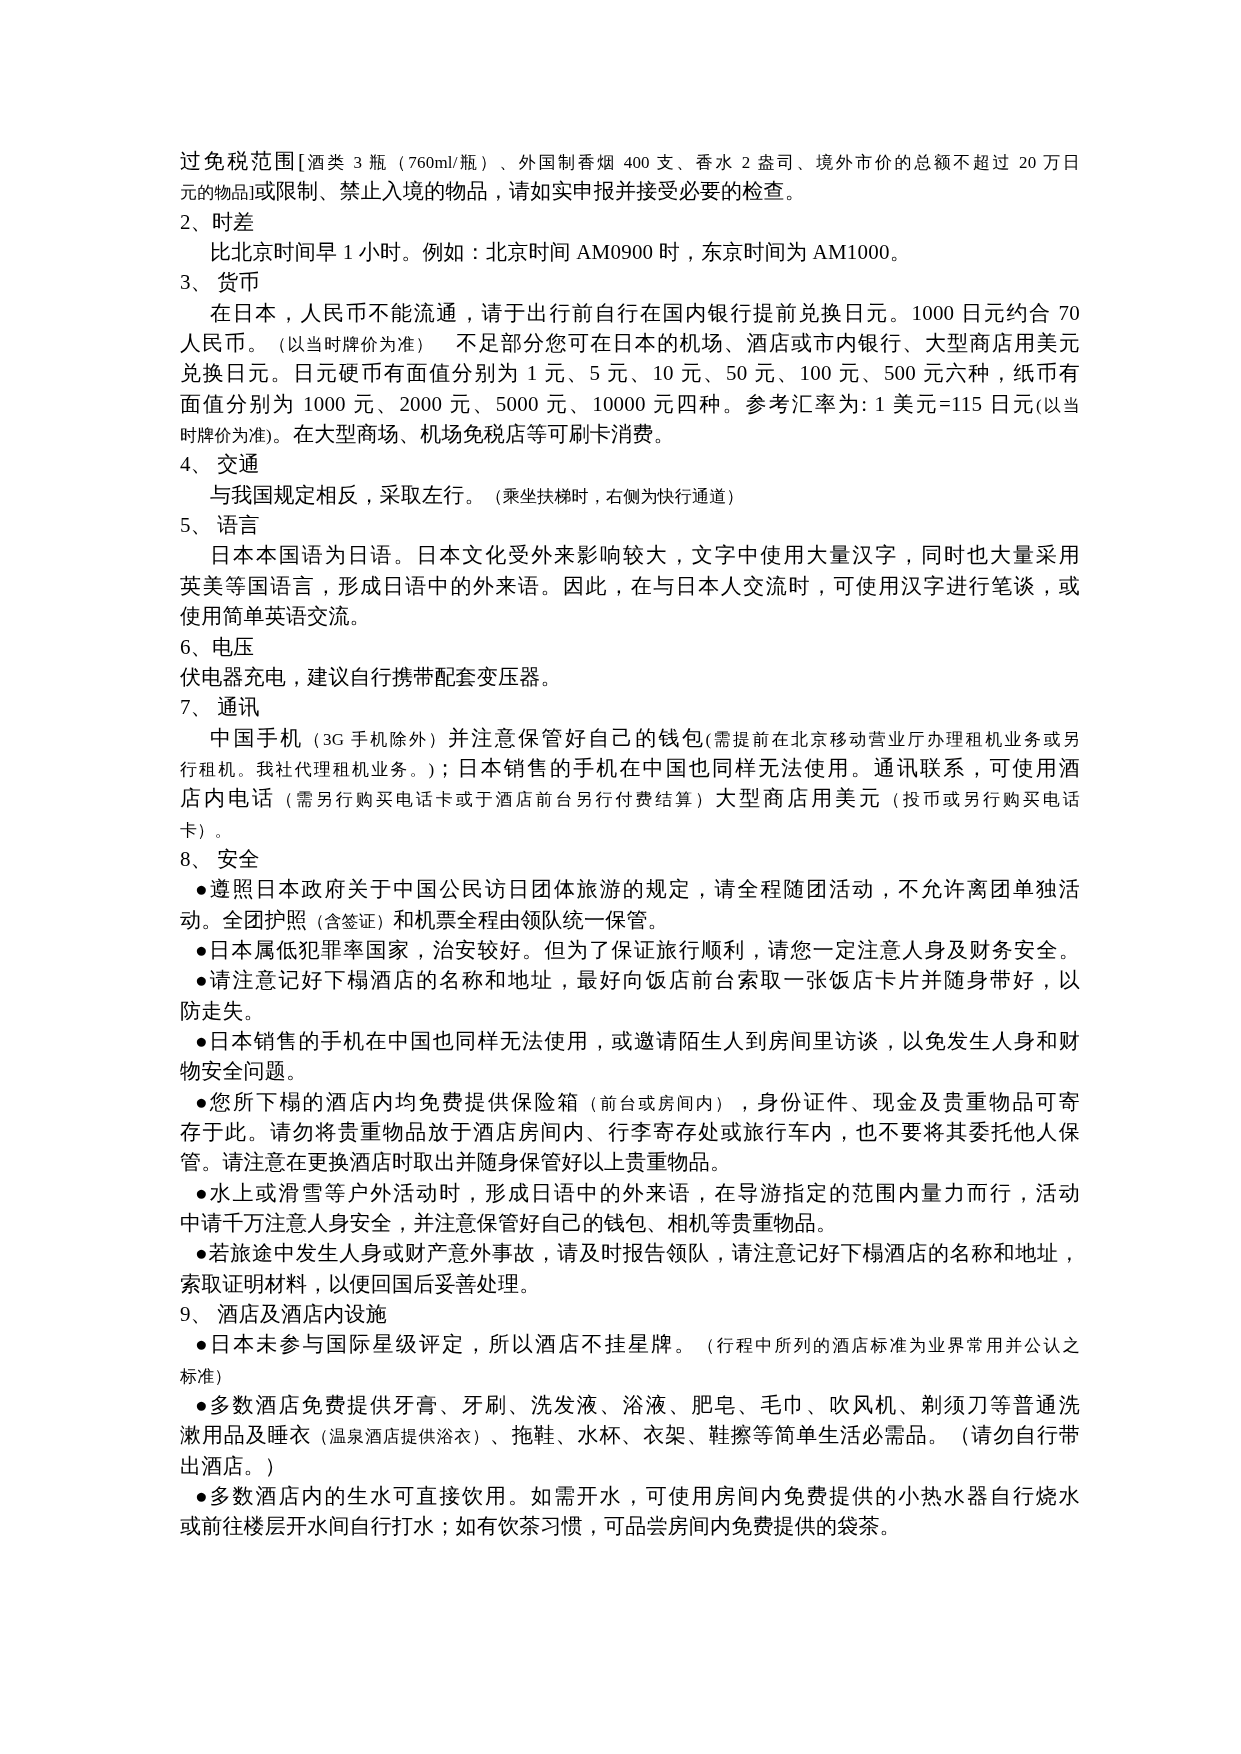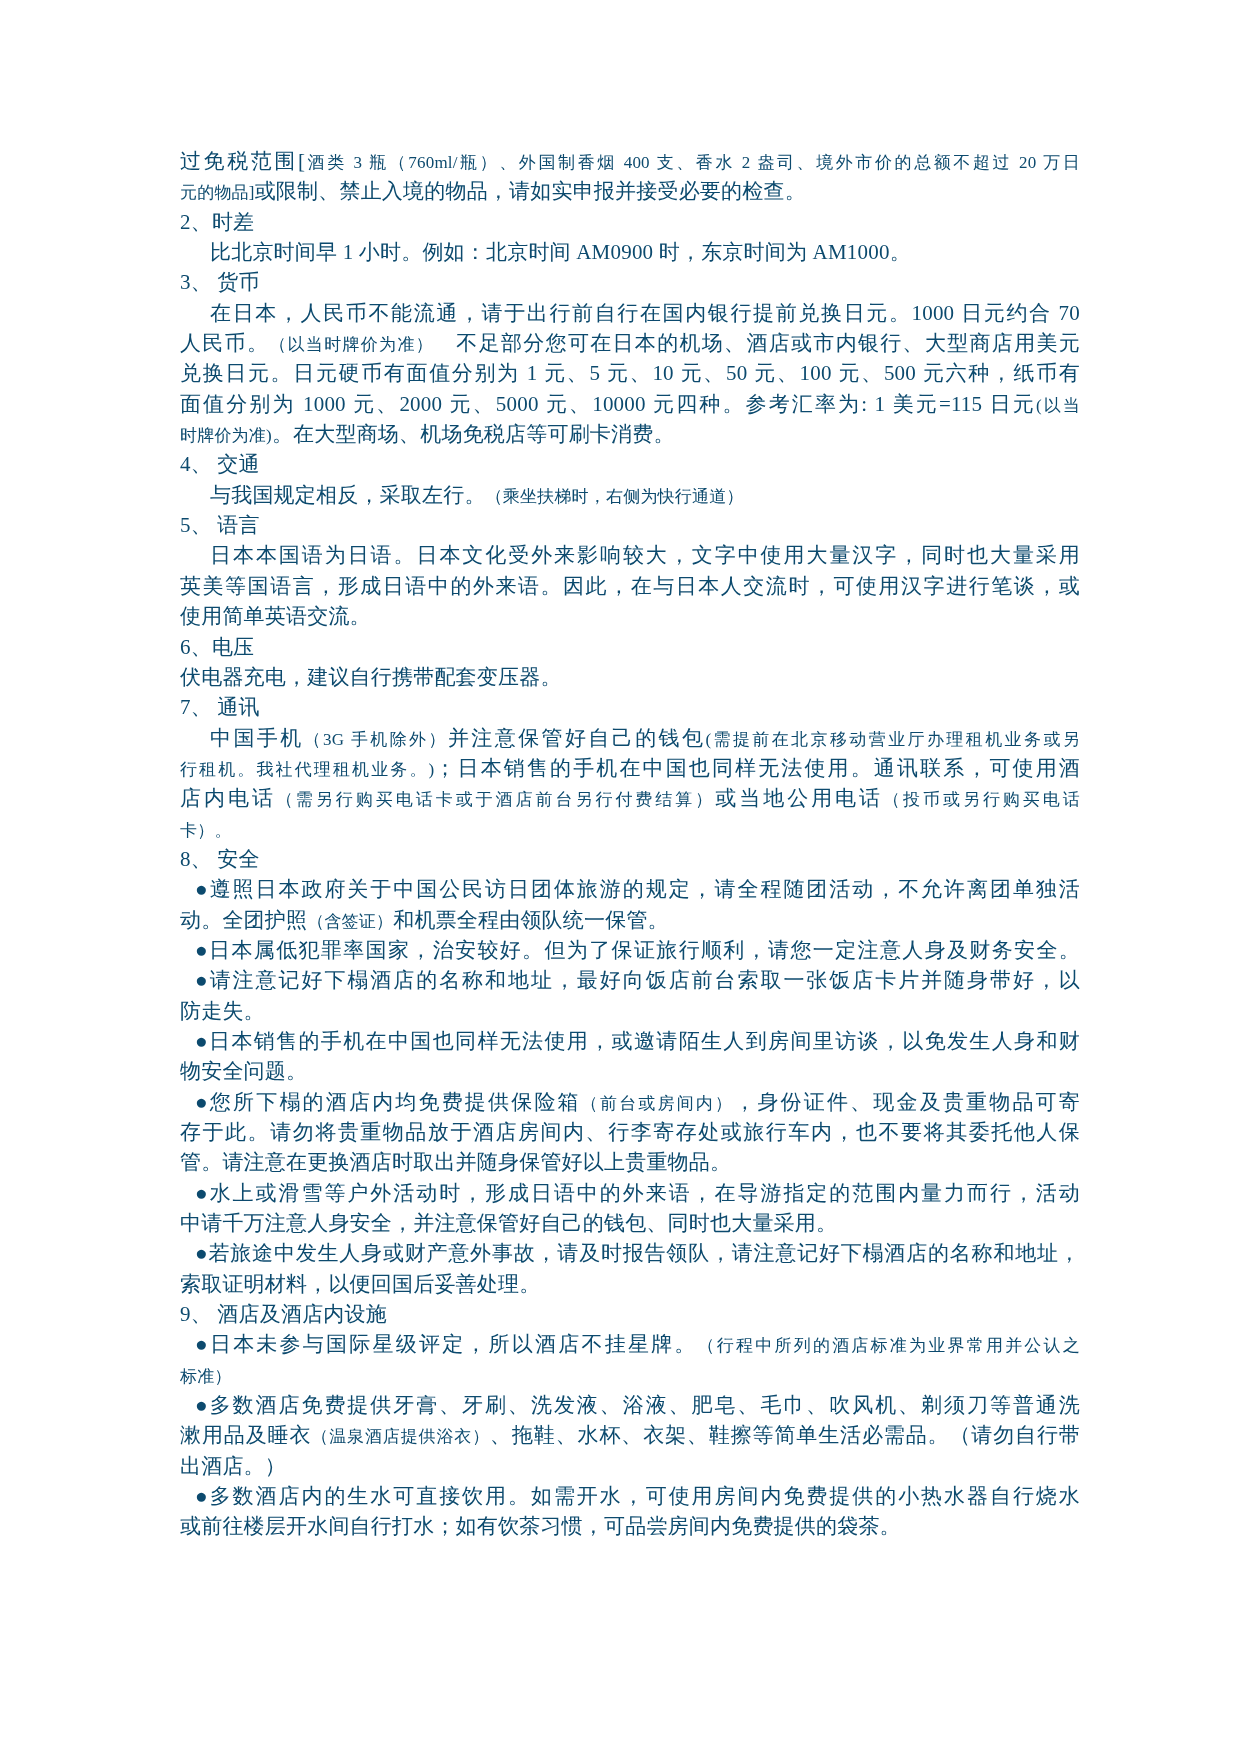--- a/index.html
+++ b/index.html
@@ -33,21 +33,21 @@
     text-align-last: justify;
   }
   .line.indent-para { padding-left: 30px; }
   .line.indent-bullet { padding-left: 15px; font-family: Liberation Serif, serif; }
   .seg-normal { font-size: 21px; text-align: right; }
   .seg-small  { font-size: 17px; }
 </style>
 </head>
 <body>
 
-<div class="page" style="color: #0c4a6e;">
+<div class="page" style="color: #000000;">
     <div class="line justify"><span class="seg-normal">过免税范围[</span><span class="seg-small">酒类 3 瓶（760ml/瓶）、外国制香烟 400 支、香水 2 盎司、境外市价的总额不超过 20 万日</span></div>
     <div class="line"><span class="seg-small">元的物品]</span><span class="seg-normal">或限制、禁止入境的物品，请如实申报并接受必要的检查。</span></div>
     <div class="line"><span class="seg-normal">2、时差</span></div>
     <div class="line indent-para"><span class="seg-normal">比北京时间早 1 小时。例如：北京时间 AM0900 时，东京时间为 AM1000。</span></div>
     <div class="line"><span class="seg-normal">3、 货币</span></div>
     <div class="line indent-para justify"><span class="seg-normal">在日本，人民币不能流通，请于出行前自行在国内银行提前兑换日元。1000 日元约合 70</span></div>
     <div class="line justify"><span class="seg-normal">人民币。</span><span class="seg-small">（以当时牌价为准）</span><span class="seg-normal">　不足部分您可在日本的机场、酒店或市内银行、大型商店用美元</span></div>
     <div class="line justify"><span class="seg-normal">兑换日元。日元硬币有面值分别为 1 元、5 元、10 元、50 元、100 元、500 元六种，纸币有</span></div>
     <div class="line justify"><span class="seg-normal">面值分别为 1000 元、2000 元、5000 元、10000 元四种。参考汇率为: 1 美元=115 日元</span><span class="seg-small">(以当</span></div>
     <div class="line"><span class="seg-small">时牌价为准)</span><span class="seg-normal">。在大型商场、机场免税店等可刷卡消费。</span></div>
@@ -55,35 +55,35 @@
     <div class="line indent-para"><span class="seg-normal">与我国规定相反，采取左行。</span><span class="seg-small">（乘坐扶梯时，右侧为快行通道）</span></div>
     <div class="line"><span class="seg-normal">5、 语言</span></div>
     <div class="line indent-para justify"><span class="seg-normal">日本本国语为日语。日本文化受外来影响较大，文字中使用大量汉字，同时也大量采用</span></div>
     <div class="line justify"><span class="seg-normal">英美等国语言，形成日语中的外来语。因此，在与日本人交流时，可使用汉字进行笔谈，或</span></div>
     <div class="line"><span class="seg-normal">使用简单英语交流。</span></div>
     <div class="line"><span class="seg-normal">6、电压</span></div>
     <div class="line"><span class="seg-normal">伏电器充电，建议自行携带配套变压器。</span></div>
     <div class="line"><span class="seg-normal">7、 通讯</span></div>
     <div class="line indent-para justify"><span class="seg-normal">中国手机</span><span class="seg-small">（3G 手机除外）</span><span class="seg-normal">并注意保管好自己的钱包</span><span class="seg-small">(需提前在北京移动营业厅办理租机业务或另</span></div>
     <div class="line justify"><span class="seg-small">行租机。我社代理租机业务。)</span><span class="seg-normal">；日本销售的手机在中国也同样无法使用。通讯联系，可使用酒</span></div>
-    <div class="line justify"><span class="seg-normal">店内电话</span><span class="seg-small">（需另行购买电话卡或于酒店前台另行付费结算）</span><span class="seg-normal">或当地公用电话</span><span class="seg-small">（投币或另行购买电话</span></div>
+    <div class="line justify"><span class="seg-normal">店内电话</span><span class="seg-small">（需另行购买电话卡或于酒店前台另行付费结算）</span><span class="seg-normal">大型商店用美元</span><span class="seg-small">（投币或另行购买电话</span></div>
     <div class="line"><span class="seg-small">卡）。</span></div>
     <div class="line"><span class="seg-normal">8、 安全</span></div>
     <div class="line indent-bullet justify"><span class="seg-normal">●遵照日本政府关于中国公民访日团体旅游的规定，请全程随团活动，不允许离团单独活</span></div>
     <div class="line"><span class="seg-normal">动。全团护照</span><span class="seg-small">（含签证）</span><span class="seg-normal">和机票全程由领队统一保管。</span></div>
     <div class="line indent-bullet justify"><span class="seg-normal">●日本属低犯罪率国家，治安较好。但为了保证旅行顺利，请您一定注意人身及财务安全。</span></div>
     <div class="line indent-bullet justify"><span class="seg-normal">●请注意记好下榻酒店的名称和地址，最好向饭店前台索取一张饭店卡片并随身带好，以</span></div>
     <div class="line"><span class="seg-normal">防走失。</span></div>
     <div class="line indent-bullet justify"><span class="seg-normal">●日本销售的手机在中国也同样无法使用，或邀请陌生人到房间里访谈，以免发生人身和财</span></div>
     <div class="line"><span class="seg-normal">物安全问题。</span></div>
     <div class="line indent-bullet justify"><span class="seg-normal">●您所下榻的酒店内均免费提供保险箱</span><span class="seg-small">（前台或房间内）</span><span class="seg-normal">，身份证件、现金及贵重物品可寄</span></div>
     <div class="line justify"><span class="seg-normal">存于此。请勿将贵重物品放于酒店房间内、行李寄存处或旅行车内，也不要将其委托他人保</span></div>
     <div class="line"><span class="seg-normal">管。请注意在更换酒店时取出并随身保管好以上贵重物品。</span></div>
     <div class="line indent-bullet justify"><span class="seg-normal">●水上或滑雪等户外活动时，形成日语中的外来语，在导游指定的范围内量力而行，活动</span></div>
-    <div class="line"><span class="seg-normal">中请千万注意人身安全，并注意保管好自己的钱包、同时也大量采用。</span></div>
+    <div class="line"><span class="seg-normal">中请千万注意人身安全，并注意保管好自己的钱包、相机等贵重物品。</span></div>
     <div class="line indent-bullet justify"><span class="seg-normal">●若旅途中发生人身或财产意外事故，请及时报告领队，请注意记好下榻酒店的名称和地址，</span></div>
     <div class="line"><span class="seg-normal">索取证明材料，以便回国后妥善处理。</span></div>
     <div class="line"><span class="seg-normal">9、 酒店及酒店内设施</span></div>
     <div class="line indent-bullet justify"><span class="seg-normal">●日本未参与国际星级评定，所以酒店不挂星牌。</span><span class="seg-small">（行程中所列的酒店标准为业界常用并公认之</span></div>
     <div class="line"><span class="seg-small">标准）</span></div>
     <div class="line indent-bullet justify"><span class="seg-normal">●多数酒店免费提供牙膏、牙刷、洗发液、浴液、肥皂、毛巾、吹风机、剃须刀等普通洗</span></div>
     <div class="line justify"><span class="seg-normal">漱用品及睡衣</span><span class="seg-small">（温泉酒店提供浴衣）</span><span class="seg-normal">、拖鞋、水杯、衣架、鞋擦等简单生活必需品。（请勿自行带</span></div>
     <div class="line"><span class="seg-normal">出酒店。）</span></div>
     <div class="line indent-bullet justify"><span class="seg-normal">●多数酒店内的生水可直接饮用。如需开水，可使用房间内免费提供的小热水器自行烧水</span></div>
     <div class="line"><span class="seg-normal">或前往楼层开水间自行打水；如有饮茶习惯，可品尝房间内免费提供的袋茶。</span></div>

